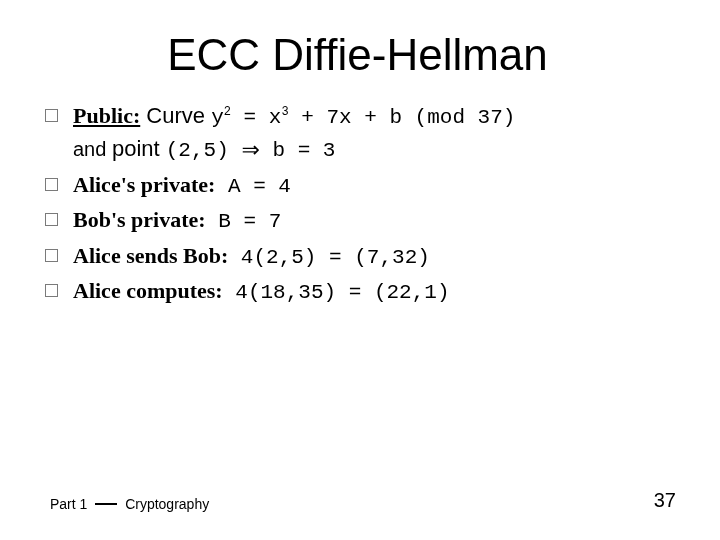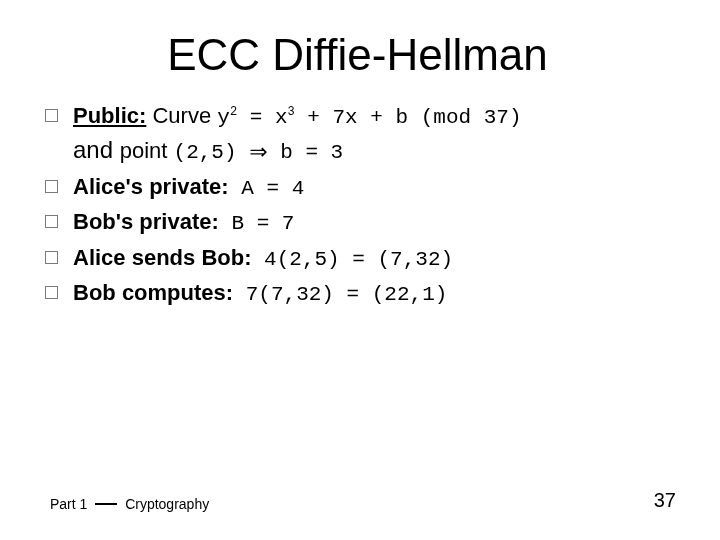--- a/index.html
+++ b/index.html
@@ -39,30 +39,30 @@
   }
   ul.bullets li .sq {
     position: absolute;
     left: 0;
     top: 9px;
     width: 11px;
     height: 11px;
     border: 1.5px solid #7a7a7a;
     background: transparent;
   }
-  .b { font-weight: bold; }
+  .b { font-weight: bold; font-family: Liberation Serif, serif; }
   .u { text-decoration: underline; }
   .mono { font-family: "Courier New", Courier, monospace; font-size: 21px; }
   .mono sup { font-size: 12px; }
   .arrow {
     font-family: Arial, sans-serif;
     font-size: 22px;
     vertical-align: -1px;
   }
-  .small { font-size: 24px; }
+  .small { font-size: 20px; }
   .footer {
     position: absolute;
     left: 50px;
     bottom: 28px;
     font-size: 14px;
     text-align: center;
   }
   .pagenum {
     position: absolute;
     right: 40px;
@@ -102,25 +102,25 @@
       <span class="sq"></span>
       <span class="b">Bob's private:</span><span class="mono"> B = 7</span>
     </li>
 
     <li>
       <span class="sq"></span>
       <span class="b">Alice sends Bob:</span><span class="mono"> 4(2,5) = (7,32)</span>
     </li>
 
 
-
     <li>
       <span class="sq"></span>
-      <span class="b">Bob computes:</span><span class="mono"> 7(7,32) = (22,1)</span>
+      <span class="b">Alice computes:</span><span class="mono"> 4(18,35) = (22,1)</span>
     </li>
+
 
   </ul>
 
   <div class="footer">
     <span>Part 1 </span><span class="dash"></span><span> Cryptography</span>
   </div>
 
   <div class="pagenum">37</div>
 
 </div>

